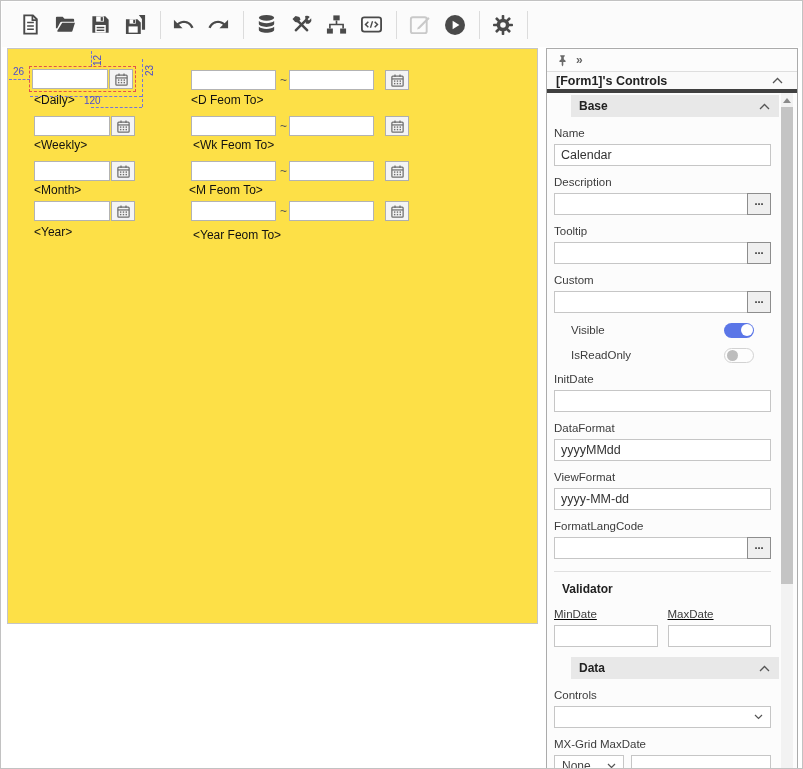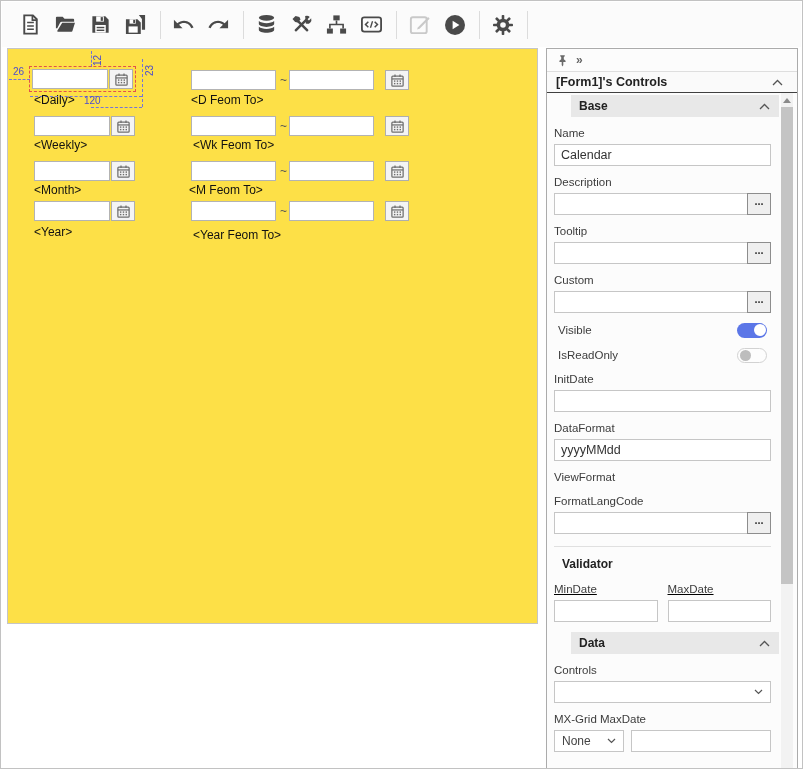--- a/index.html
+++ b/index.html
@@ -31,39 +31,39 @@
   .g-h { border-top: 1px dashed #7474d8; height: 0; }
   .g-v { border-left: 1px dashed #7474d8; width: 0; }
   .g-txt { position: absolute; font-size: 10px; color: #4c4ccc; pointer-events: none; white-space: nowrap; }
   .g-rot { transform: rotate(-90deg); transform-origin: center; }
 
   
   .panel { position: absolute; left: 545px; top: 47px; width: 252px; height: 722px;
            background: #fcfcfc; border: 1px solid #ababab; overflow: hidden; }
   .panel-topbar { height: 22px; display: flex; align-items: center; gap: 7px; padding-left: 9px; }
   .expander { font-size: 12px; color: #666; font-weight: bold; cursor: pointer; }
-  .panel-title { height: 22px; border-top: 1px solid #dedede; border-bottom: 1px solid #404040;
+  .panel-title { height: 22px; border-top: 1px solid #dedede; border-bottom: 4px solid #404040;
                  background: #fafafa; display: flex; align-items: center; justify-content: space-between;
                  padding: 0 14px 0 9px; cursor: pointer; }
   .panel-title span { font-weight: bold; font-size: 12.5px; color: #222; }
   .panel-body { position: relative; height: 676px; overflow: hidden; }
   .panel-content { width: 232px; padding-top: 2px; }
   .section-header { height: 22px; background: #e8e8e8; display: flex; align-items: center;
                     justify-content: space-between; padding: 0 9px 0 8px; cursor: pointer; margin-left: 24px; }
   .section-header span { font-weight: bold; font-size: 12px; color: #222; }
   .sec-pad { padding: 0 8px 0 7px; }
   .f-label { display: block; font-size: 11.5px; color: #3c3c3c; margin: 9px 0 3px; line-height: 15px; }
   .f-input { width: 100%; height: 22px; border: 1px solid #c6c6c6; background: #fff;
              font: 12.5px "Liberation Sans", sans-serif; color: #333; padding: 0 6px; }
   .ell-row { display: flex; }
   .ell-row .f-input { flex: 1; min-width: 0; }
   .ell-btn { width: 24px; height: 22px; margin-left: -1px; background: #efefef; border: 1px solid #8d8d8d;
              font: bold 11px "Liberation Sans", sans-serif; color: #333; line-height: 8px;
              padding-bottom: 6px; cursor: pointer; }
-  .toggle-row { display: flex; align-items: center; justify-content: space-between; margin: 9px 4px; height: 16px; }
+  .toggle-row { display: flex; align-items: center; justify-content: space-between; margin: 9px 17px; height: 16px; }
   .toggle { width: 30px; height: 15px; border-radius: 8px; position: relative; cursor: pointer; }
   .toggle.on { background: #5b76e7; }
   .toggle.on .knob { position: absolute; right: 1.5px; top: 1.5px; width: 12px; height: 12px;
                      border-radius: 50%; background: #fff; }
   .toggle.off { background: #fdfdfd; border: 1px solid #d2d2d2; }
   .toggle.off .knob { position: absolute; left: 1.5px; top: 1px; width: 11.5px; height: 11.5px;
                       border-radius: 50%; background: #bdbdbd; }
   .divider { border-top: 1px solid #e0e0e0; margin-top: 12px; }
   .sub-header { font-weight: bold; font-size: 12px; color: #222; margin: 10px 8px 2px; }
   .two-col { display: flex; gap: 10px; text-decoration: underline; }
@@ -414,20 +414,21 @@
               </div>
           </div>
 
           <span class="f-label">InitDate</span>
           <input class="f-input" value="" style="">
 
           <span class="f-label">DataFormat</span>
           <input class="f-input" value="yyyyMMdd" style="">
 
           <span class="f-label">ViewFormat</span>
+          <input class="f-input" value="yyyy-MM-dd" style="">
 
           <span class="f-label">FormatLangCode</span>
           <div class="ell-row">
             <input class="f-input" value="" style="">
             <button class="ell-btn">...</button>
           </div>
 
           <div class="divider"></div>
           <div class="sub-header">Validator</div>
 

